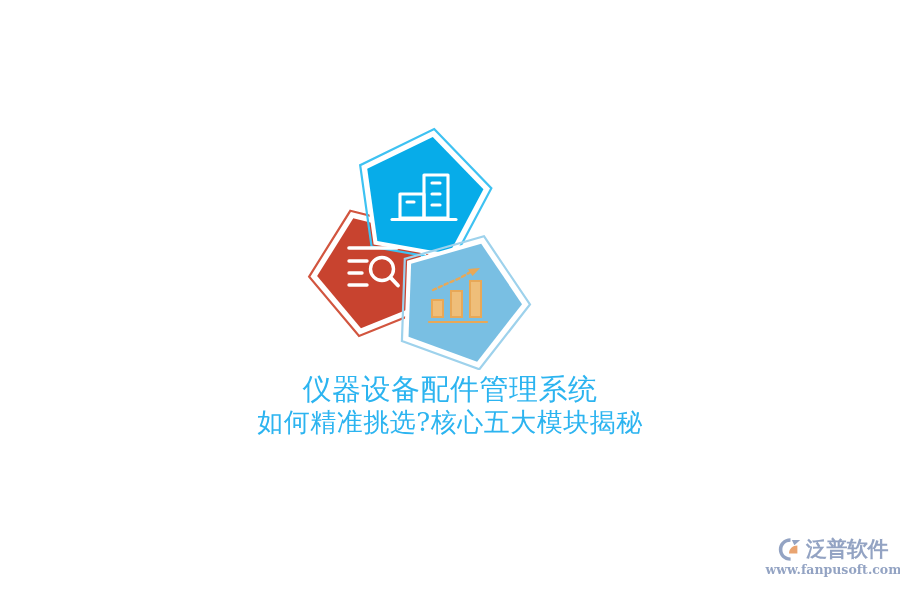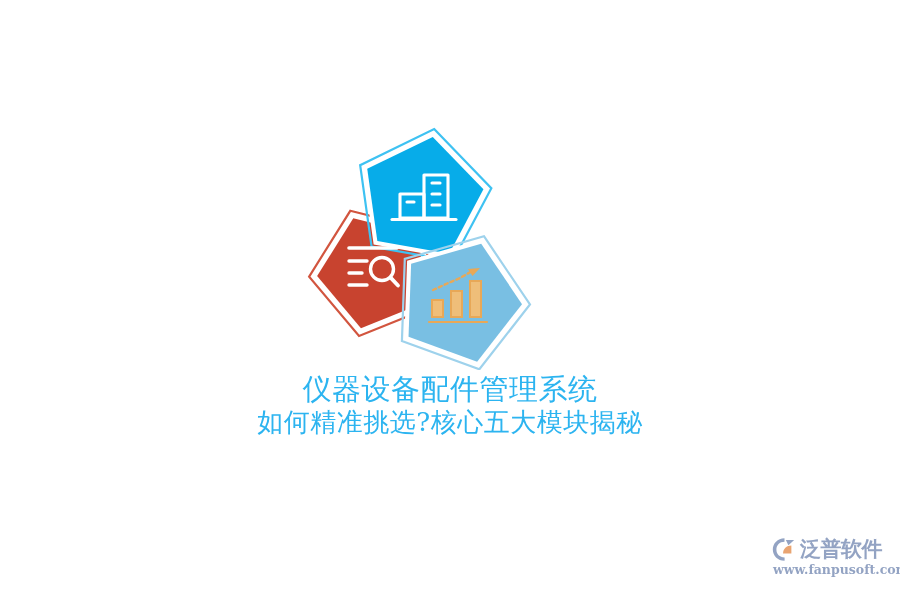--- a/index.html
+++ b/index.html
@@ -57,21 +57,21 @@
 
   
   .watermark {
     position: absolute;
     left: 772px;
     top: 536px;
     width: 122px;
     height: 48px;
     display: flex;
     flex-direction: column;
-    align-items: flex-start;
+    align-items: center;
     justify-content: flex-start;
     opacity: 0.95;
   }
   .wm-top {
     display: flex;
     align-items: center;
     height: 27px;
   }
   .wm-mark {
     width: 26px;

